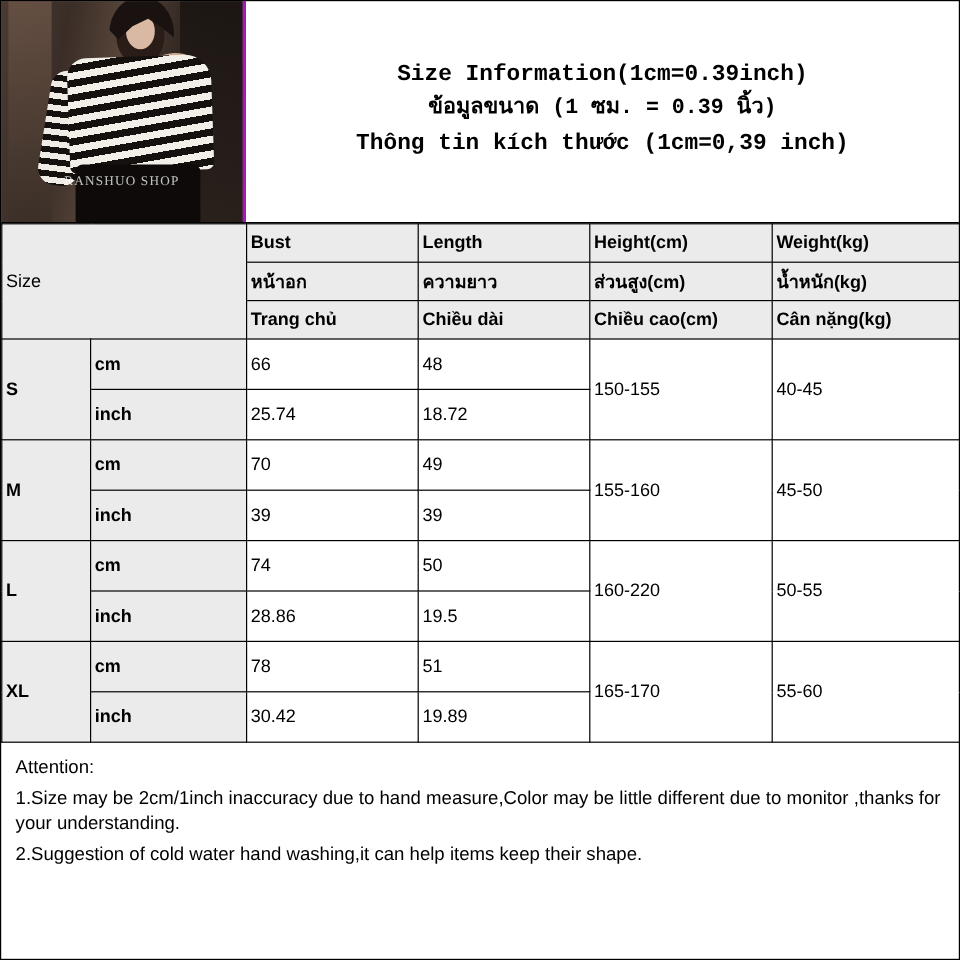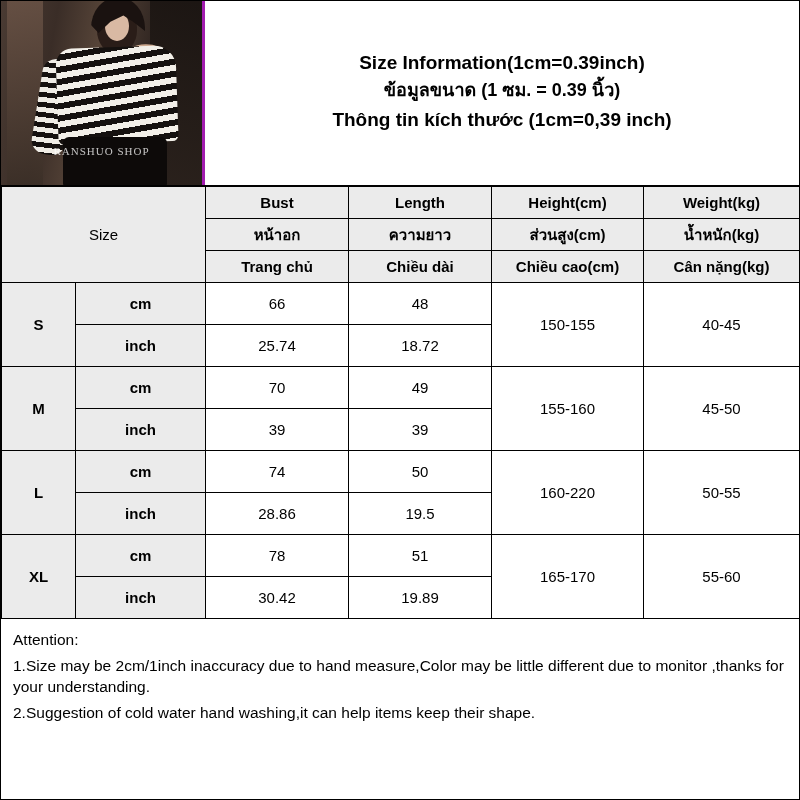--- a/index.html
+++ b/index.html
@@ -123,39 +123,40 @@
   }
 
   .title-box {
     flex: 1;
     display: flex;
     flex-direction: column;
     align-items: center;
     justify-content: center;
     padding: 6px 10px 10px;
     box-sizing: border-box;
+    font-family: Liberation Mono, monospace;
   }
   .title-line {
     font-weight: bold;
     font-size: 19px;
     line-height: 1.55;
     text-align: center;
     white-space: nowrap;
   }
   .title-line.thai { font-size: 18px; }
 
   
   table.size {
     width: 100%;
     border-collapse: collapse;
     table-layout: fixed;
   }
   table.size td, table.size th {
     border: 1px solid #000;
-    text-align: center;
+    text-align: left;
     vertical-align: middle;
     font-size: 15px;
     padding: 2px 3px;
     box-sizing: border-box;
   }
   .hdr { background: #ebebeb; font-weight: bold; }
   .hdr.sub { font-weight: bold; margin-top: 12px; }
   .size-cell {
     background: #ebebeb;
     font-weight: normal;

